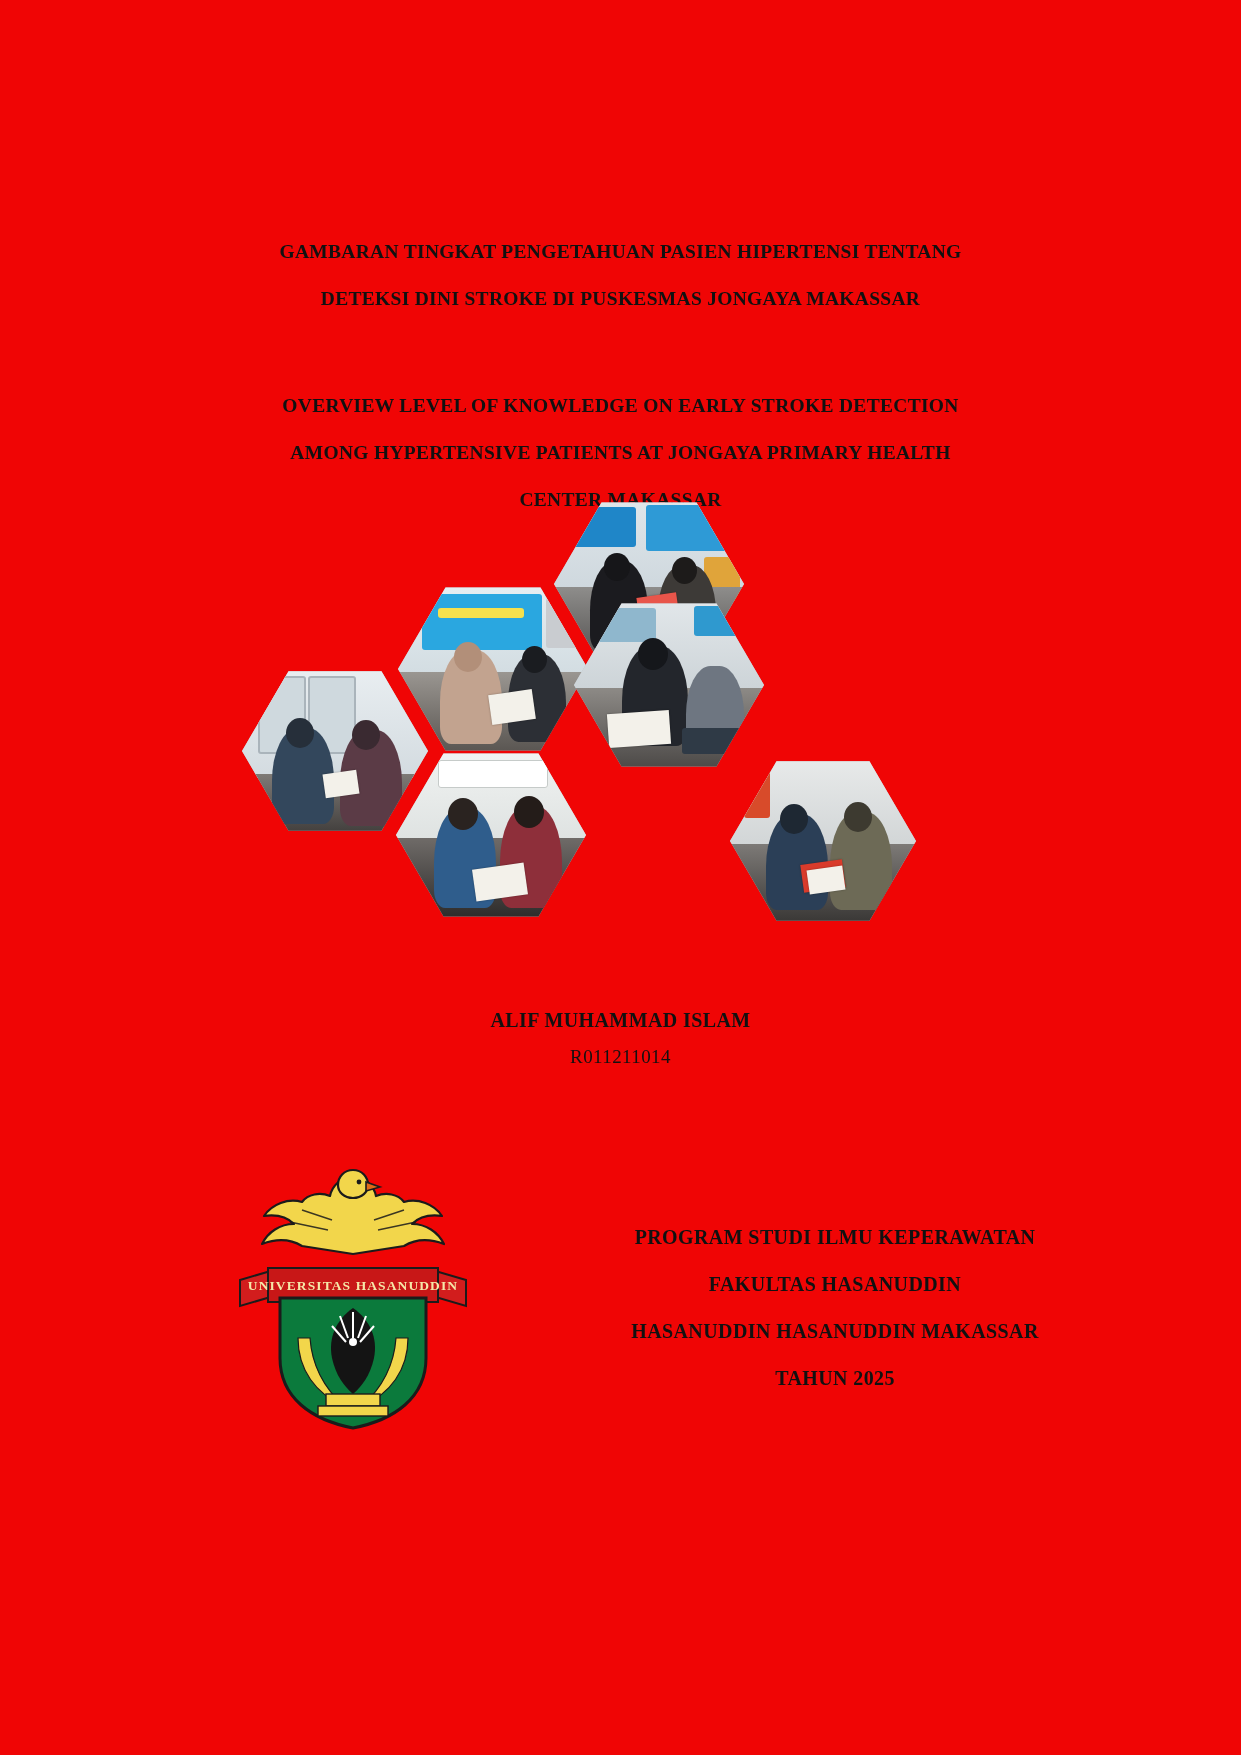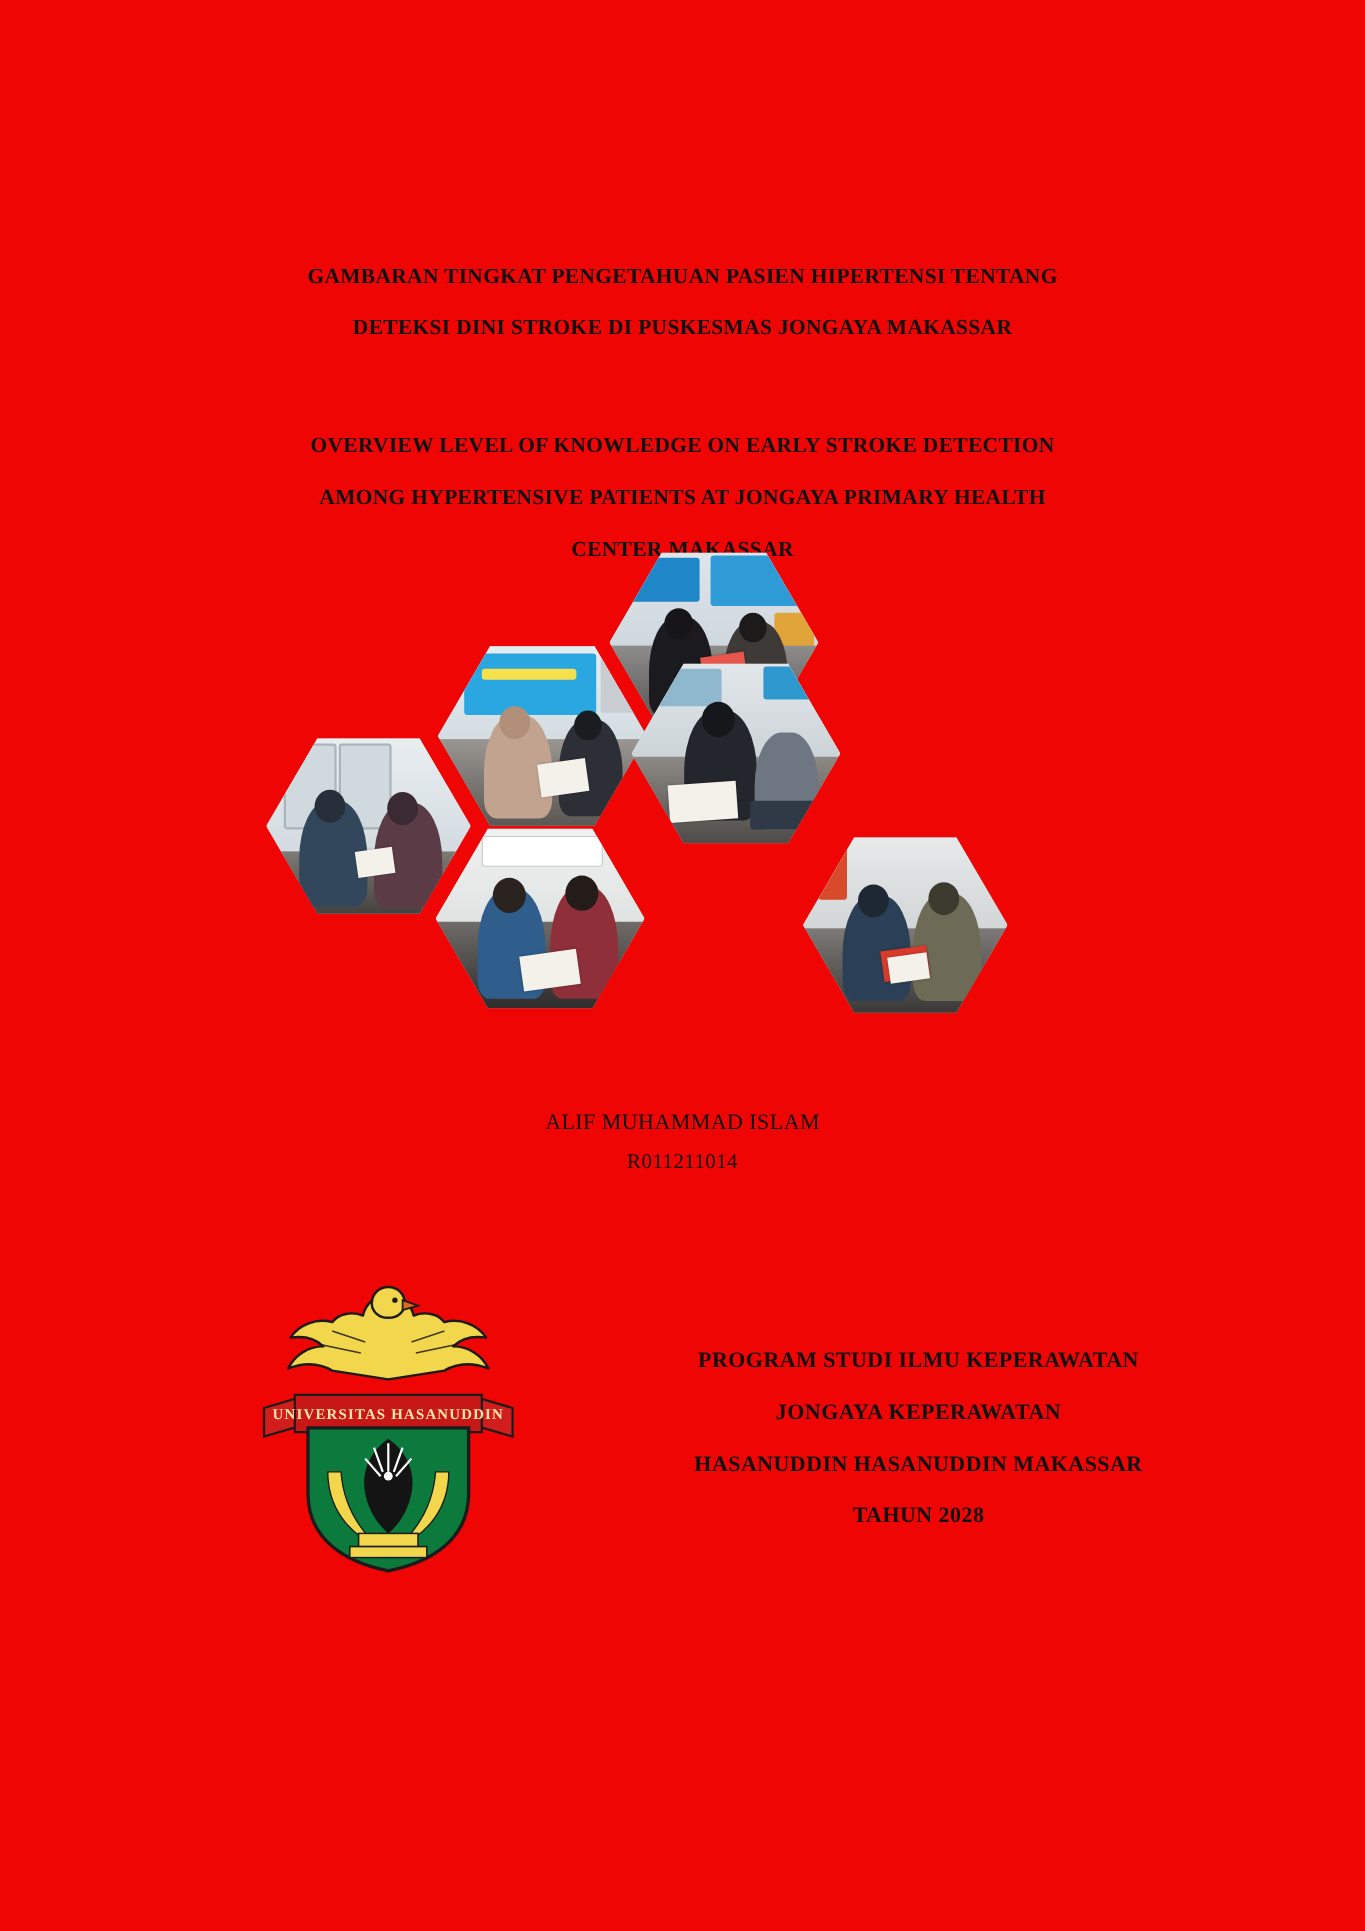--- a/index.html
+++ b/index.html
@@ -102,21 +102,21 @@
 
   
   .author-block {
     position: absolute;
     left: 0;
     top: 1000px;
     width: 1241px;
     text-align: center;
   }
   .author-name {
-    font-weight: normal;
+    font-weight: bold;
     font-size: 20px;
     line-height: 40px;
     letter-spacing: .4px;
   }
   .author-nim {
     font-weight: normal;
     font-size: 19px;
     line-height: 34px;
     letter-spacing: .4px;
   }
@@ -302,18 +302,18 @@
         </g>
 
         <rect x="98" y="232" width="54" height="12" fill="#f2d64b" stroke="#1b1b1b" stroke-width="1.4"></rect>
         <rect x="90" y="244" width="70" height="10" fill="#f2d64b" stroke="#1b1b1b" stroke-width="1.4"></rect>
       </g>
     </svg>
   </div>
 
   <div class="inst-block">
     <div class="inst-line">PROGRAM STUDI ILMU KEPERAWATAN</div>
-    <div class="inst-line">JONGAYA KEPERAWATAN</div>
+    <div class="inst-line">FAKULTAS HASANUDDIN</div>
     <div class="inst-line">HASANUDDIN HASANUDDIN MAKASSAR</div>
-    <div class="inst-line">TAHUN 2028</div>
+    <div class="inst-line">TAHUN 2025</div>
   </div>
 
 </div>
 
 </body></html>

